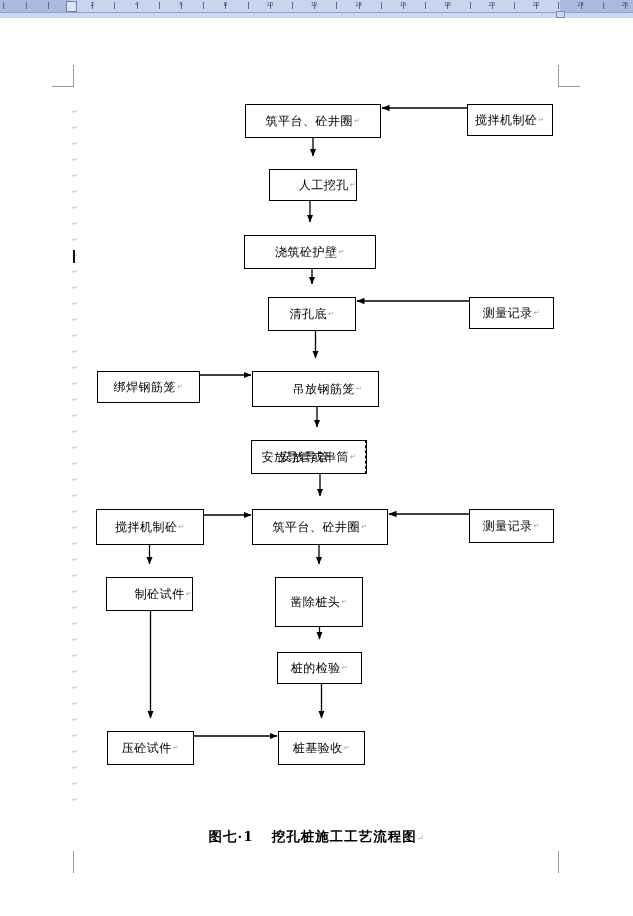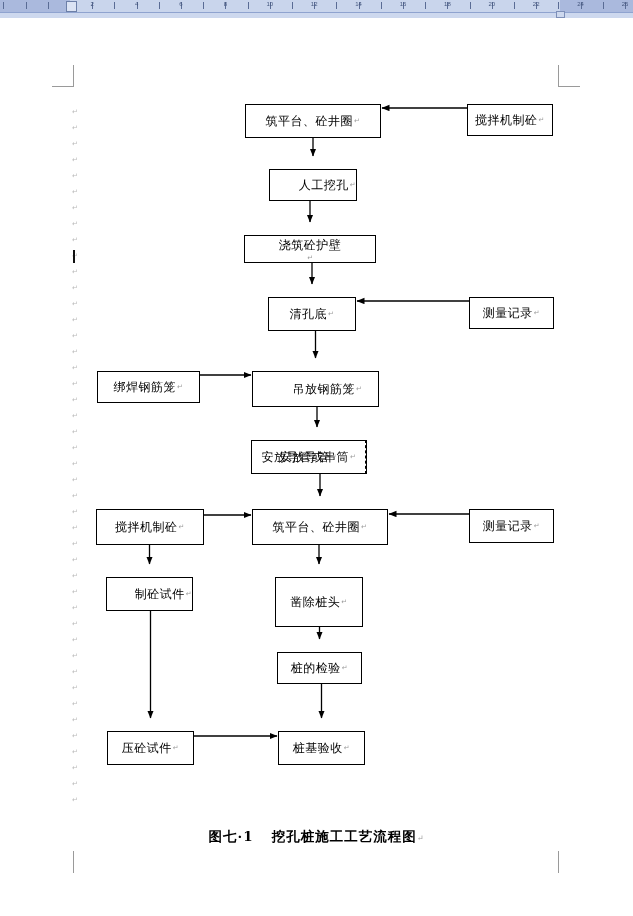--- a/index.html
+++ b/index.html
@@ -323,21 +323,21 @@
         <span class="pilcrow">↵</span>
       </div>
       <div class="node" style="left: 467px; top: 74px; width: 86px; height: 32px;">
         <span>搅拌机制砼</span>
         <span class="pilcrow">↵</span>
       </div>
       <div class="node" style="left: 269px; top: 139px; width: 88px; height: 32px; justify-content: flex-end;">
         <span>人工挖孔</span>
         <span class="pilcrow">↵</span>
       </div>
-      <div class="node" style="left: 244px; top: 205px; width: 132px; height: 28px; flex-direction: column;">
+      <div class="node" style="left: 244px; top: 205px; width: 132px; height: 34px;">
         <span>浇筑砼护壁</span>
         <span class="pilcrow">↵</span>
       </div>
       <div class="node" style="left: 268px; top: 267px; width: 88px; height: 34px;">
         <span>清孔底</span>
         <span class="pilcrow">↵</span>
       </div>
       <div class="node" style="left: 469px; top: 267px; width: 85px; height: 32px;">
         <span>测量记录</span>
         <span class="pilcrow">↵</span>

